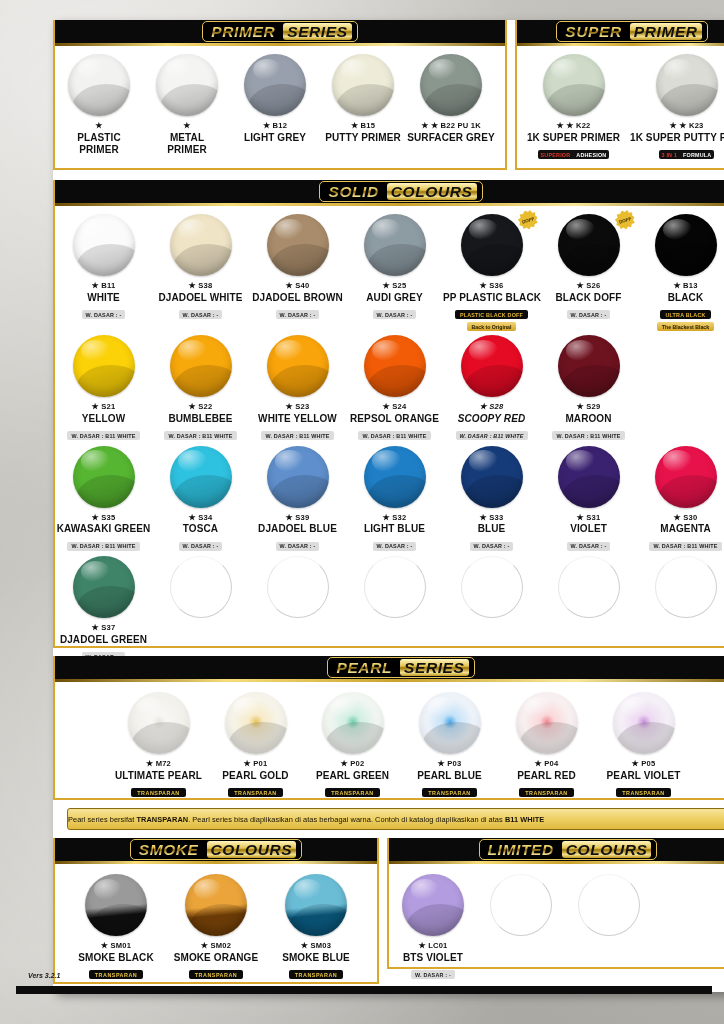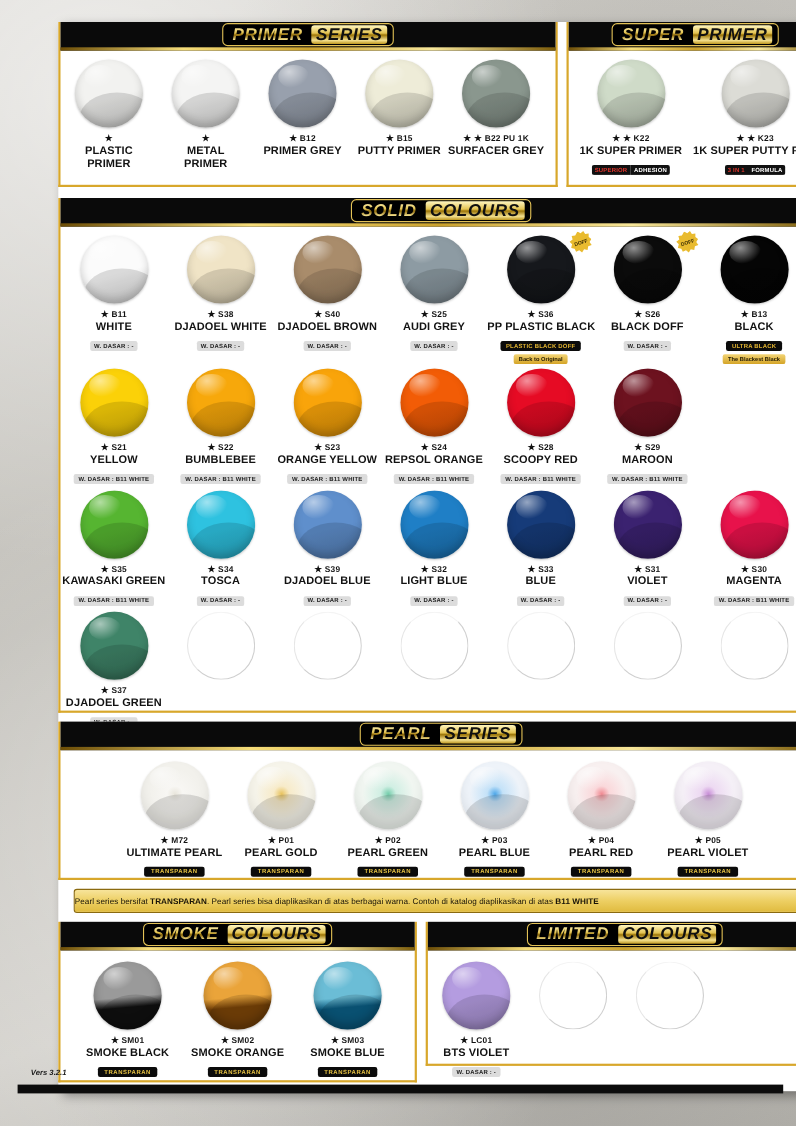--- a/index.html
+++ b/index.html
@@ -271,21 +271,21 @@
             </div>
             <div class="code"><span class="star">★</span> </div>
             <div class="nm">METAL</div>
             <div class="nm">PRIMER</div>
           </div>
           <div class="cell" style="width: 88px; padding-top: 8px;">
             <div class="sw-wrap">
               <div class="sw" style="width: 62px; height: 62px; background: linear-gradient(165deg, rgb(152, 160, 173) 0%, rgb(152, 160, 173) 55%, rgba(0, 0, 0, 0.16) 100%), rgb(152, 160, 173); box-shadow: rgba(0, 0, 0, 0.18) 0px -4px 8px inset, rgba(0, 0, 0, 0.22) 0px 1px 2px;"></div>
             </div>
             <div class="code"><span class="star">★</span> B12</div>
-            <div class="nm">PRIMER GREY</div>
+            <div class="nm">LIGHT GREY</div>
           </div>
           <div class="cell" style="width: 88px; padding-top: 8px;">
             <div class="sw-wrap">
               <div class="sw" style="width: 62px; height: 62px; background: linear-gradient(165deg, rgb(238, 236, 216) 0%, rgb(238, 236, 216) 55%, rgba(0, 0, 0, 0.16) 100%), rgb(238, 236, 216); box-shadow: rgba(0, 0, 0, 0.18) 0px -4px 8px inset, rgba(0, 0, 0, 0.22) 0px 1px 2px;"></div>
             </div>
             <div class="code"><span class="star">★</span> B15</div>
             <div class="nm">PUTTY PRIMER</div>
           </div>
           <div class="cell" style="width: 88px; padding-top: 8px;">
             <div class="sw-wrap">
@@ -352,25 +352,25 @@
         </div>
         <div class="row">
           <div class="cell" style="width: 97px; padding-top: 4px;"><div class="sw-wrap">
               <div class="sw" style="width: 62px; height: 62px; background: linear-gradient(165deg, rgb(251, 209, 8) 0%, rgb(251, 209, 8) 55%, rgba(0, 0, 0, 0.16) 100%), rgb(251, 209, 8); box-shadow: rgba(0, 0, 0, 0.18) 0px -4px 8px inset, rgba(0, 0, 0, 0.22) 0px 1px 2px;"></div>
             </div><div class="code"><span class="star">★</span> S21</div><div class="nm">YELLOW</div><div class="dasar">W. DASAR : B11 WHITE</div></div>
           <div class="cell" style="width: 97px; padding-top: 4px;"><div class="sw-wrap">
               <div class="sw" style="width: 62px; height: 62px; background: linear-gradient(165deg, rgb(247, 168, 11) 0%, rgb(247, 168, 11) 55%, rgba(0, 0, 0, 0.16) 100%), rgb(247, 168, 11); box-shadow: rgba(0, 0, 0, 0.18) 0px -4px 8px inset, rgba(0, 0, 0, 0.22) 0px 1px 2px;"></div>
             </div><div class="code"><span class="star">★</span> S22</div><div class="nm">BUMBLEBEE</div><div class="dasar">W. DASAR : B11 WHITE</div></div>
           <div class="cell" style="width: 97px; padding-top: 4px;"><div class="sw-wrap">
               <div class="sw" style="width: 62px; height: 62px; background: linear-gradient(165deg, rgb(249, 164, 10) 0%, rgb(249, 164, 10) 55%, rgba(0, 0, 0, 0.16) 100%), rgb(249, 164, 10); box-shadow: rgba(0, 0, 0, 0.18) 0px -4px 8px inset, rgba(0, 0, 0, 0.22) 0px 1px 2px;"></div>
-            </div><div class="code"><span class="star">★</span> S23</div><div class="nm">ORANGE YELLOW</div><div class="dasar">W. DASAR : B11 WHITE</div></div>
+            </div><div class="code"><span class="star">★</span> S23</div><div class="nm">WHITE YELLOW</div><div class="dasar">W. DASAR : B11 WHITE</div></div>
           <div class="cell" style="width: 97px; padding-top: 4px;"><div class="sw-wrap">
               <div class="sw" style="width: 62px; height: 62px; background: linear-gradient(165deg, rgb(242, 92, 6) 0%, rgb(242, 92, 6) 55%, rgba(0, 0, 0, 0.16) 100%), rgb(242, 92, 6); box-shadow: rgba(0, 0, 0, 0.18) 0px -4px 8px inset, rgba(0, 0, 0, 0.22) 0px 1px 2px;"></div>
             </div><div class="code"><span class="star">★</span> S24</div><div class="nm">REPSOL ORANGE</div><div class="dasar">W. DASAR : B11 WHITE</div></div>
-          <div class="cell" style="width: 97px; padding-top: 4px;"><div class="sw-wrap">
+          <div class="cell" style="width: 97px; padding-top: 4px; font-style: italic;"><div class="sw-wrap">
               <div class="sw" style="width: 62px; height: 62px; background: linear-gradient(165deg, rgb(230, 11, 36) 0%, rgb(230, 11, 36) 55%, rgba(0, 0, 0, 0.16) 100%), rgb(230, 11, 36); box-shadow: rgba(0, 0, 0, 0.18) 0px -4px 8px inset, rgba(0, 0, 0, 0.22) 0px 1px 2px;"></div>
             </div><div class="code"><span class="star">★</span> S28</div><div class="nm">SCOOPY RED</div><div class="dasar">W. DASAR : B11 WHITE</div></div>
           <div class="cell" style="width: 97px; padding-top: 4px;"><div class="sw-wrap">
               <div class="sw" style="width: 62px; height: 62px; background: linear-gradient(165deg, rgb(109, 18, 31) 0%, rgb(109, 18, 31) 55%, rgba(0, 0, 0, 0.16) 100%), rgb(109, 18, 31); box-shadow: rgba(0, 0, 0, 0.18) 0px -4px 8px inset, rgba(0, 0, 0, 0.22) 0px 1px 2px;"></div>
             </div><div class="code"><span class="star">★</span> S29</div><div class="nm">MAROON</div><div class="dasar">W. DASAR : B11 WHITE</div></div>
         </div>
         <div class="row">
           <div class="cell" style="width: 97px; padding-top: 4px;"><div class="sw-wrap">
               <div class="sw" style="width: 62px; height: 62px; background: linear-gradient(165deg, rgb(86, 181, 49) 0%, rgb(86, 181, 49) 55%, rgba(0, 0, 0, 0.16) 100%), rgb(86, 181, 49); box-shadow: rgba(0, 0, 0, 0.18) 0px -4px 8px inset, rgba(0, 0, 0, 0.22) 0px 1px 2px;"></div>
             </div><div class="code"><span class="star">★</span> S35</div><div class="nm">KAWASAKI GREEN</div><div class="dasar">W. DASAR : B11 WHITE</div></div>

